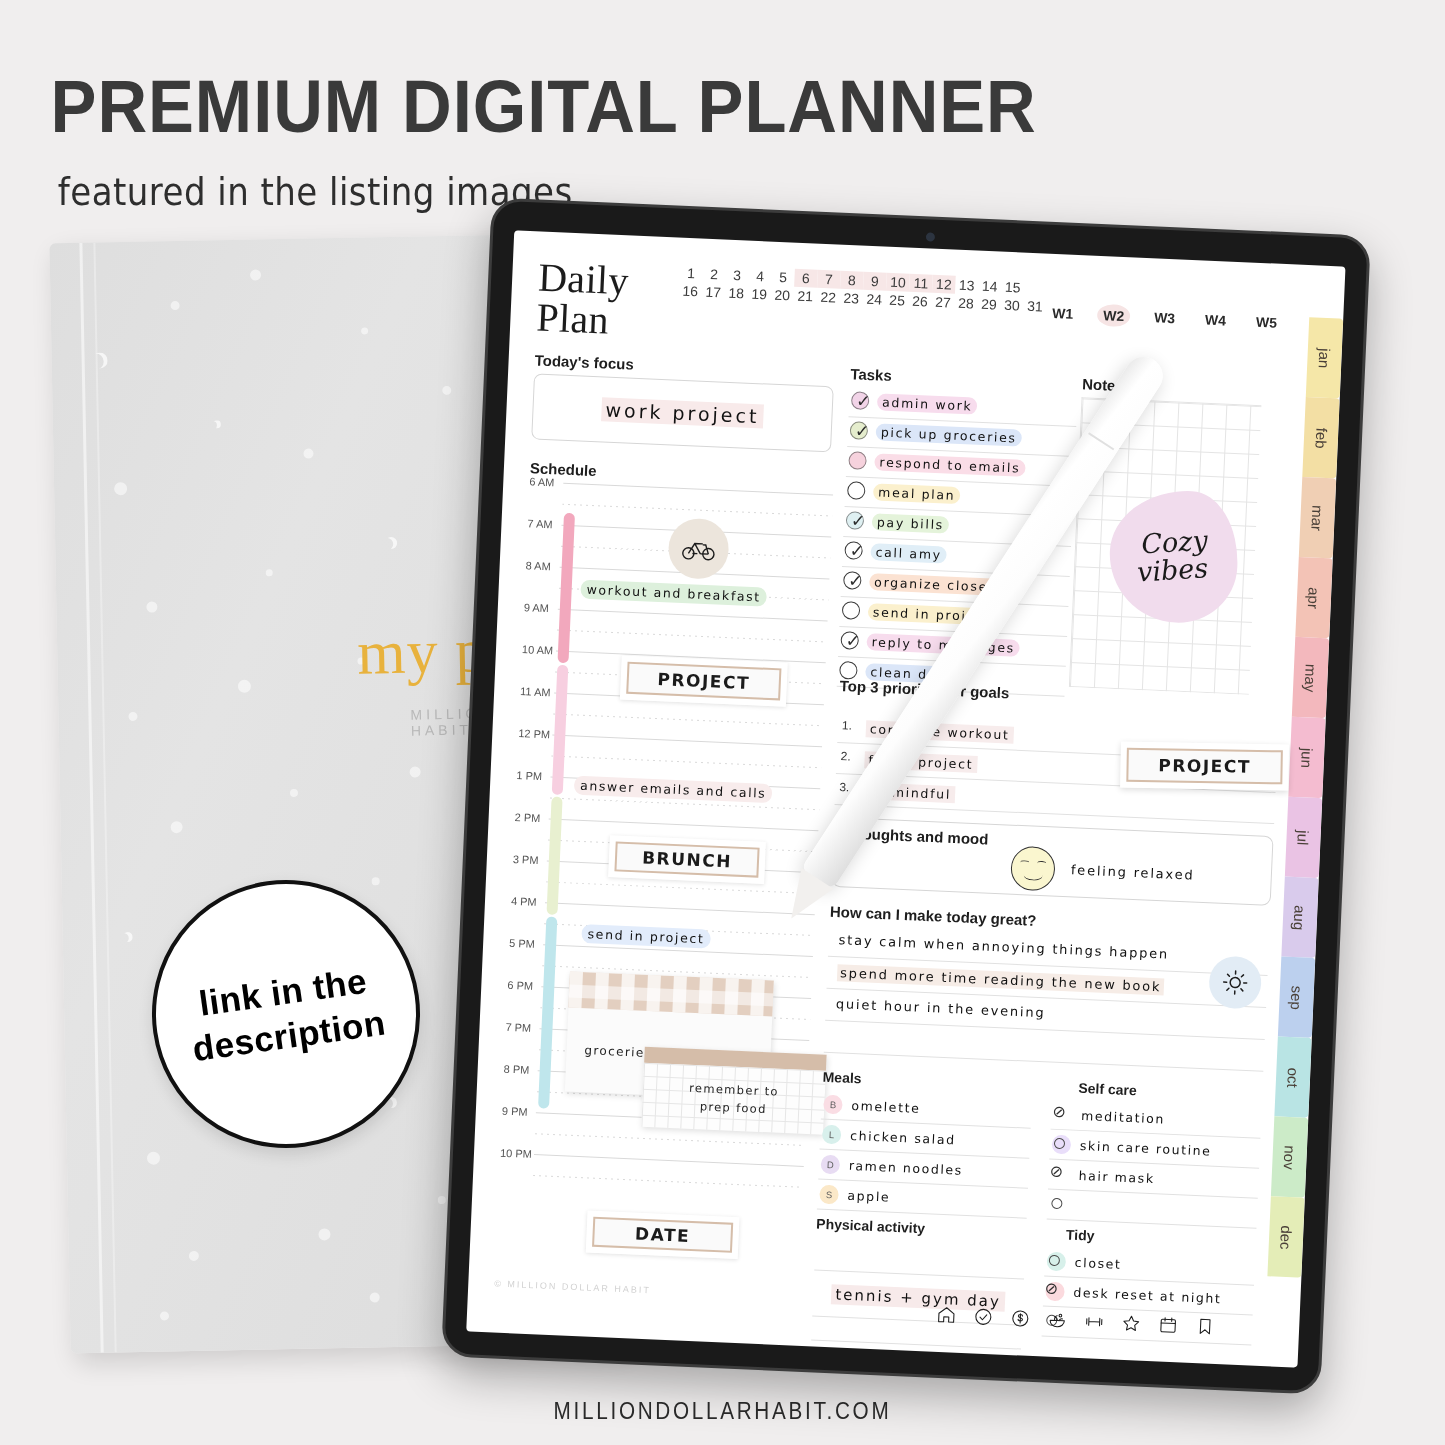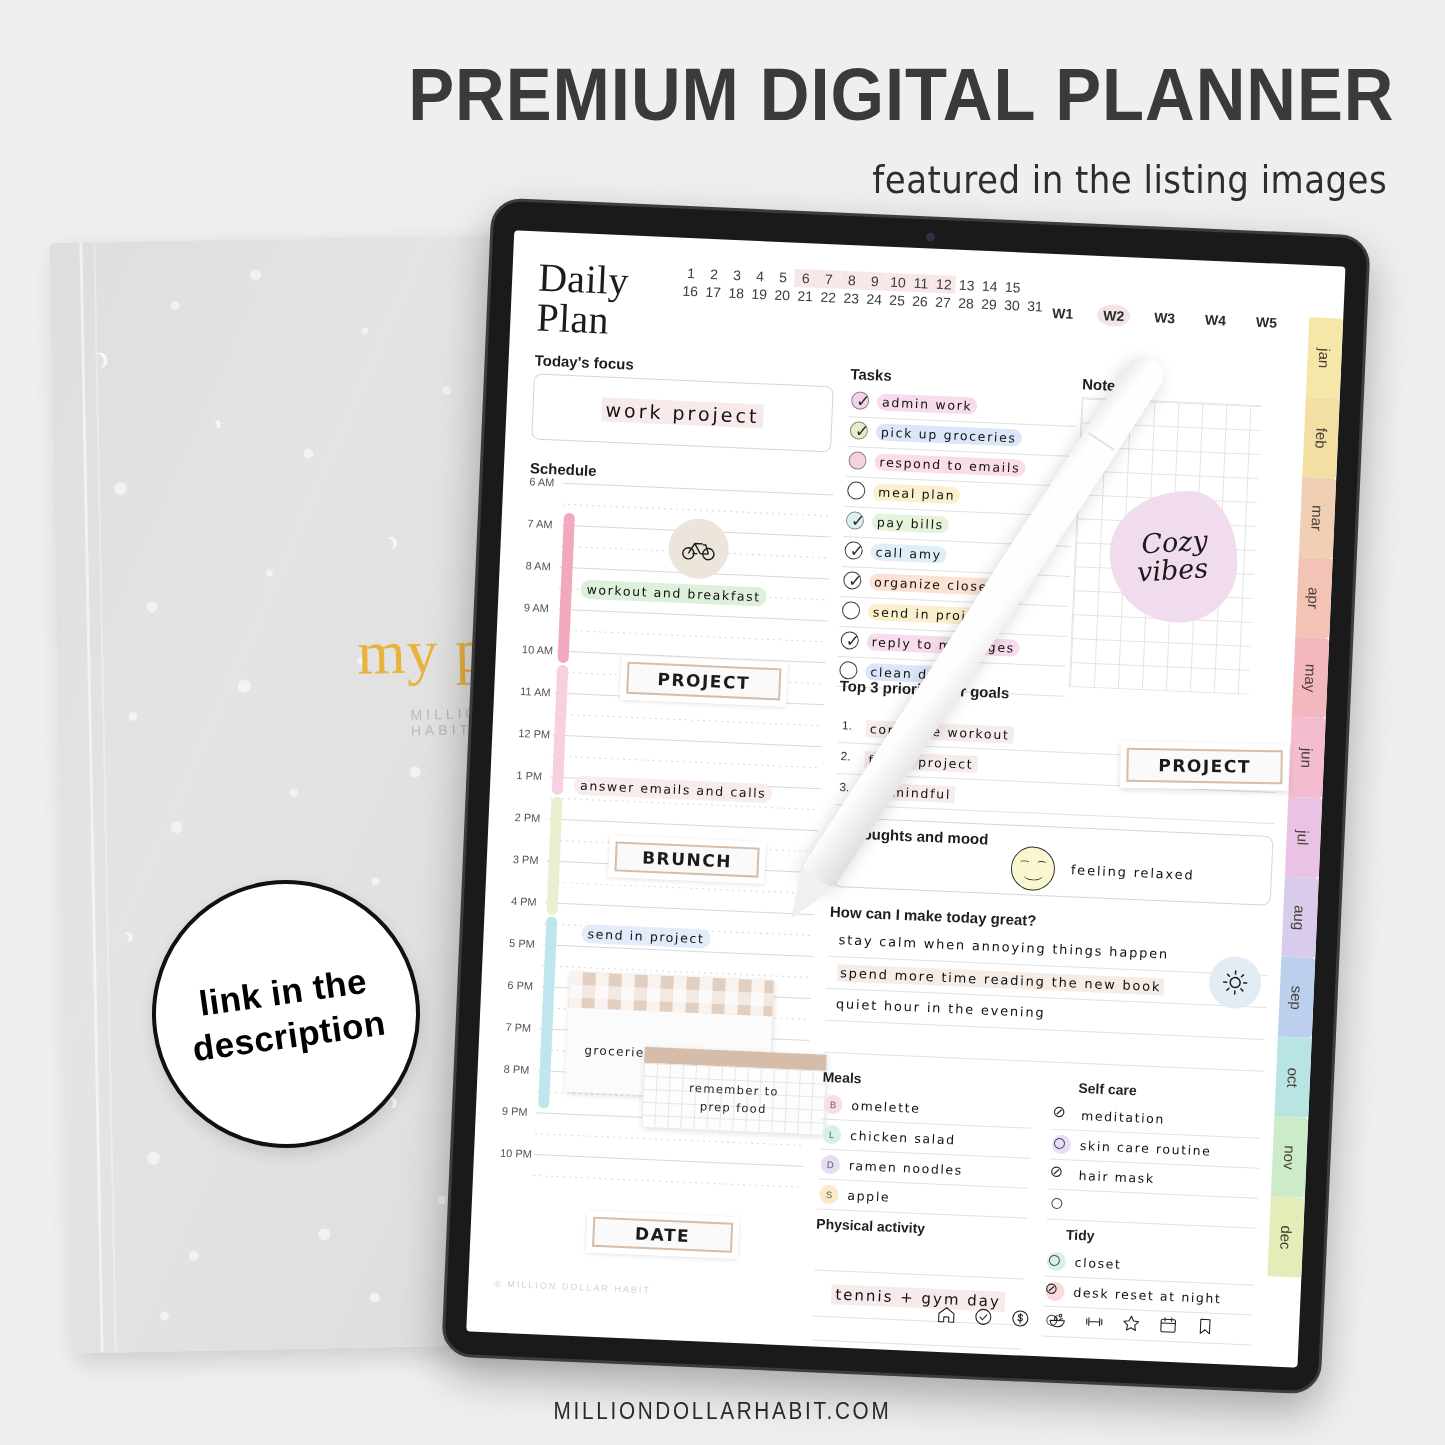--- a/index.html
+++ b/index.html
@@ -5,21 +5,21 @@
   * { box-sizing: border-box; margin: 0; padding: 0; }
   html, body { width: 1445px; height: 1445px; }
   body {
     background: #f0eeee;
     font-family: "Liberation Sans", sans-serif;
     position: relative;
     overflow: hidden;
   }
 
   
-  #header { position: absolute; top: 4px; left: 0; width: 1445px; text-align: right; }
+  #header { position: absolute; top: 16px; left: 0; width: 1445px; text-align: left; }
   #promo-title {
     font-family: "Liberation Sans", sans-serif;
     font-weight: bold;
     font-size: 74px;
     letter-spacing: 1px;
     color: #3a3a3a;
     margin-top: 48px;
     transform: scaleX(0.93);
   }
   #promo-sub {

